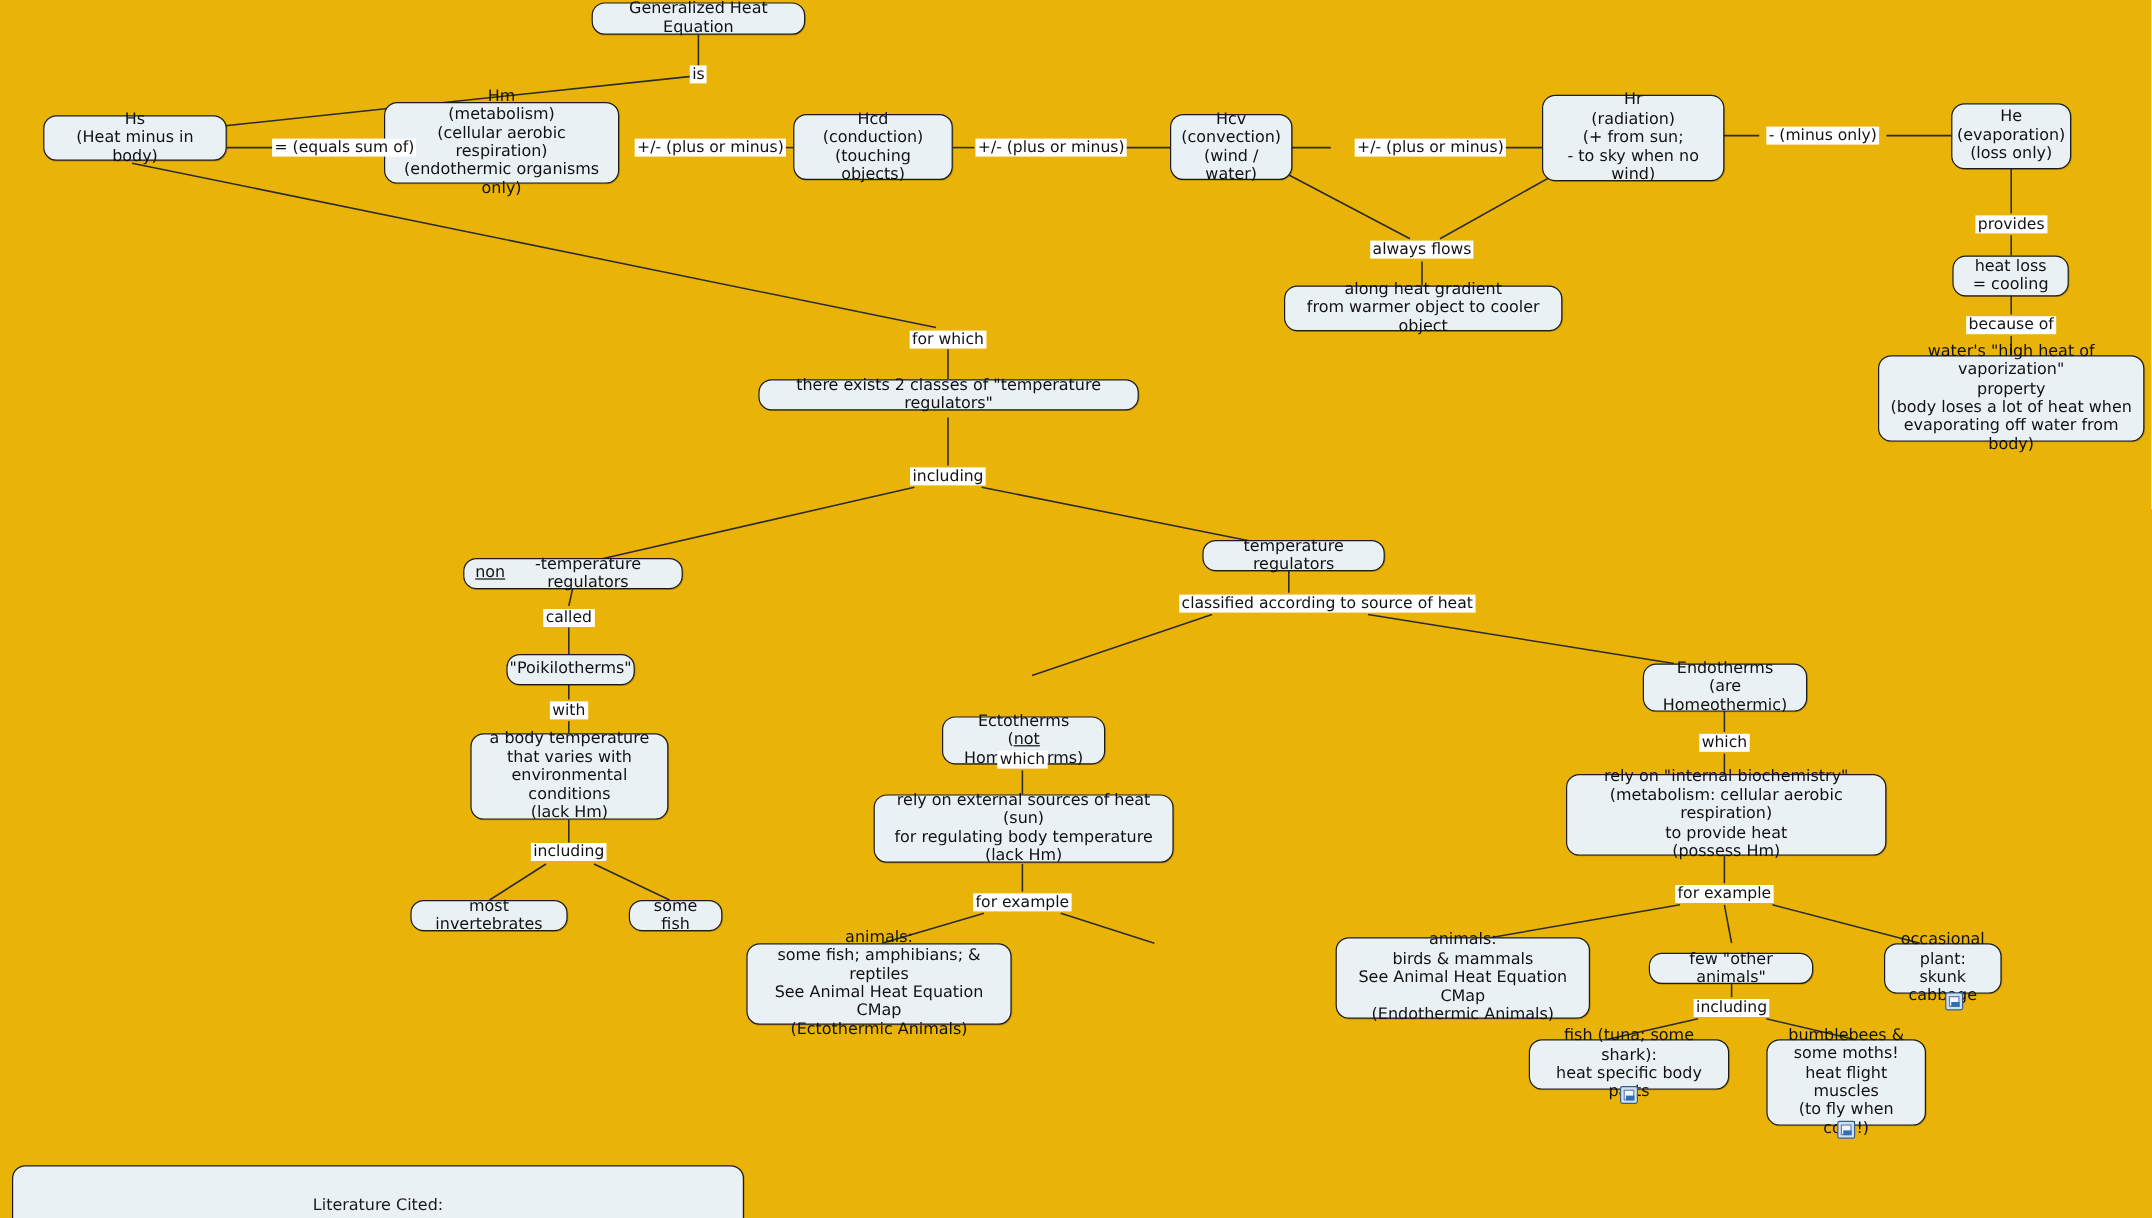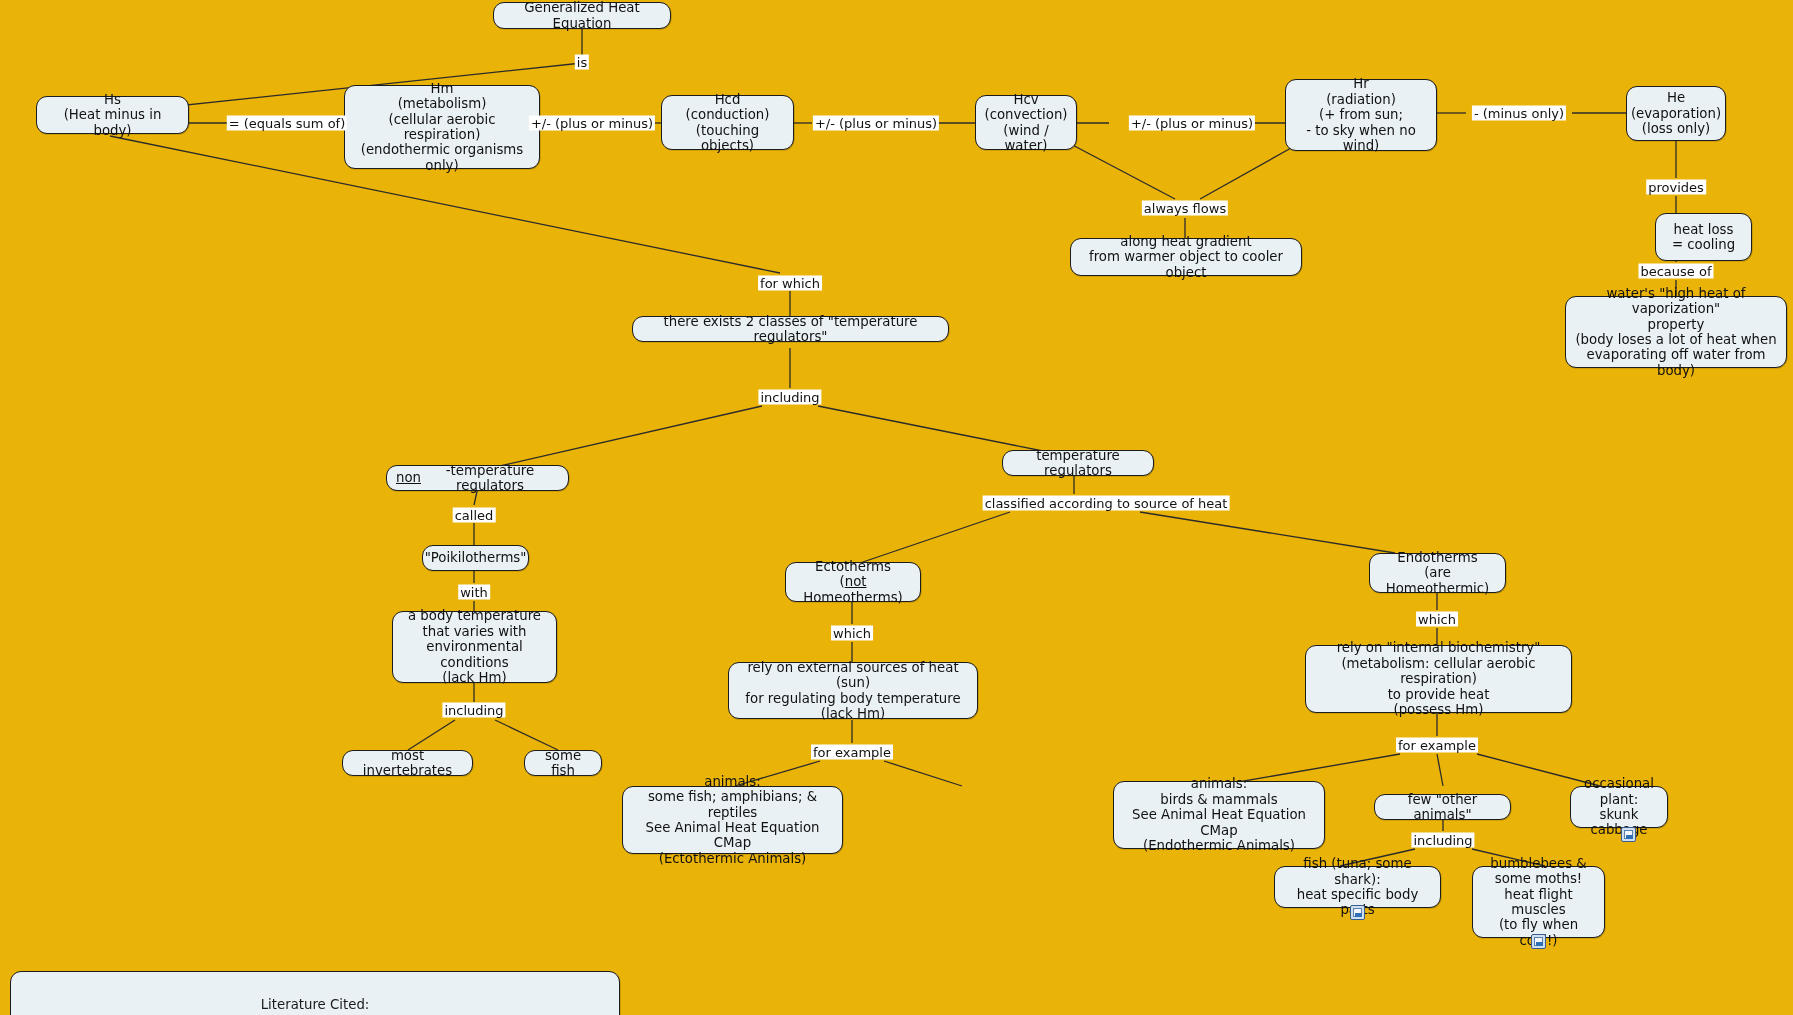--- a/index.html
+++ b/index.html
@@ -173,21 +173,21 @@
     <line x1="1443" y1="820" x2="1443" y2="831"></line>
     <line x1="1415" y1="849" x2="1340" y2="866"></line>
     <line x1="1472" y1="849" x2="1545" y2="866"></line>
   </svg>
 
   <div class="node" style="left:493px; top:2px; width:178px; height:27px;">Generalized Heat Equation</div>
 
   <div class="node" style="left:36px; top:96px; width:153px; height:38px;">Hs
 (Heat minus in body)</div>
 
-  <div class="node" style="left:344px; top:85px; width:196px; height:84px;">Hm
+  <div class="node" style="left:320px; top:85px; width:196px; height:68px;">Hm
 (metabolism)
 (cellular aerobic respiration)
 (endothermic organisms only)</div>
 
   <div class="node" style="left:661px; top:95px; width:133px; height:55px;">Hcd
 (conduction)
 (touching objects)</div>
 
   <div class="node" style="left:975px; top:95px; width:102px; height:55px;">Hcv
 (convection)
@@ -195,21 +195,21 @@
 
   <div class="node" style="left:1285px; top:79px; width:152px; height:72px;">Hr
 (radiation)
 (+ from sun;
 - to sky when no wind)</div>
 
   <div class="node" style="left:1626px; top:86px; width:100px; height:55px;">He
 (evaporation)
 (loss only)</div>
 
-  <div class="node" style="left:1627px; top:213px; width:97px; height:48px;margin-left:28px;">heat loss
+  <div class="node" style="left:1627px; top:213px; width:97px; height:34px;">heat loss
 = cooling</div>
 
   <div class="node" style="left:1565px; top:296px; width:222px; height:72px;">water's "high heat of vaporization"
 property
 (body loses a lot of heat when
 evaporating off water from body)</div>
 
   <div class="node" style="left:1070px; top:238px; width:232px; height:38px;">along heat gradient
 from warmer object to cooler object</div>
 
@@ -225,21 +225,21 @@
 that varies with
 environmental conditions
 (lack Hm)</div>
 
   <div class="node" style="left:342px; top:750px; width:131px; height:26px;">most invertebrates</div>
 
   <div class="node" style="left:524px; top:750px; width:78px; height:26px;">some fish</div>
 
   <div class="node" style="left:1002px; top:450px; width:152px; height:26px;">temperature regulators</div>
 
-  <div class="node" style="left:785px; top:562px; width:136px; height:40px;">
+  <div class="node" style="left:785px; top:597px; width:136px; height:40px;">
     <span><span>Ectotherms
 (</span><span class="u">not</span><span> Homeotherms)</span></span>
   </div>
 
   <div class="node" style="left:1369px; top:553px; width:137px; height:40px;">Endotherms
 (are Homeothermic)</div>
 
   <div class="node" style="left:728px; top:662px; width:250px; height:57px;">rely on external sources of heat (sun)
 for regulating body temperature
 (lack Hm)</div>

